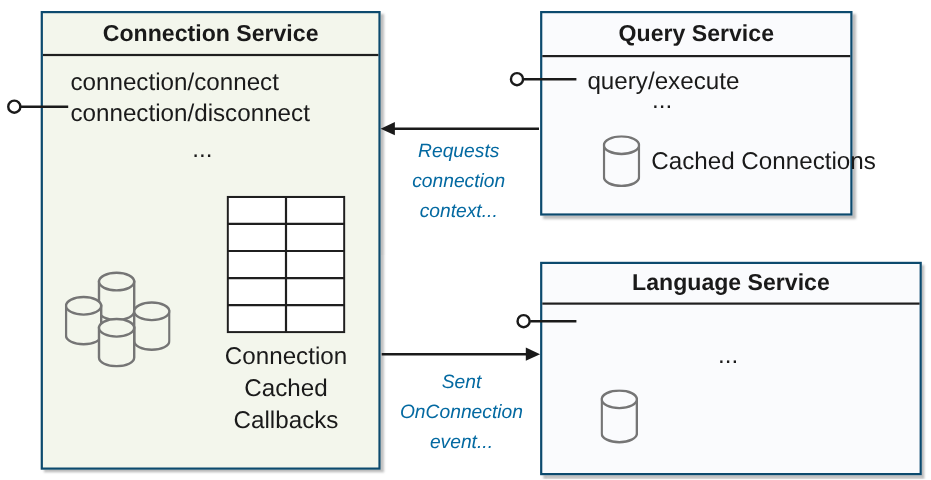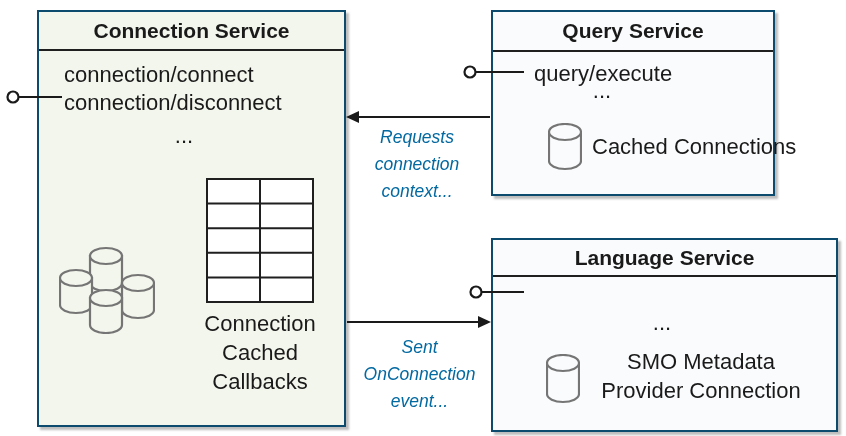--- a/index.html
+++ b/index.html
@@ -115,24 +115,20 @@
 
   <div class="box box-lang">
     <div class="box-header">Language Service</div>
     <div class="txt l-ellipsis">...</div>
     <svg class="l-cyl" width="34" height="50" viewBox="0 0 34 50" fill="none">
       <g stroke="#757575" stroke-width="2.2" fill="#fafbfd">
         <path d="M1,9 L1,40 A16,8 0 0 0 33,40 L33,9 Z"></path>
         <ellipse cx="17" cy="9" rx="16" ry="8"></ellipse>
       </g>
     </svg>
-    <div class="txt l-provider">
-      <div>SMO Metadata</div>
-      <div>Provider Connection</div>
-    </div>
   </div>
 
   <svg class="overlay" viewBox="0 0 846 436">
 
     <g>
       <line x1="19" y1="97" x2="62" y2="97" stroke="#1a1a1a" stroke-width="2.2"></line>
       <circle cx="13" cy="97" r="5.5" fill="#ffffff" stroke="#1a1a1a" stroke-width="2.2"></circle>
     </g>
 
     <g>

